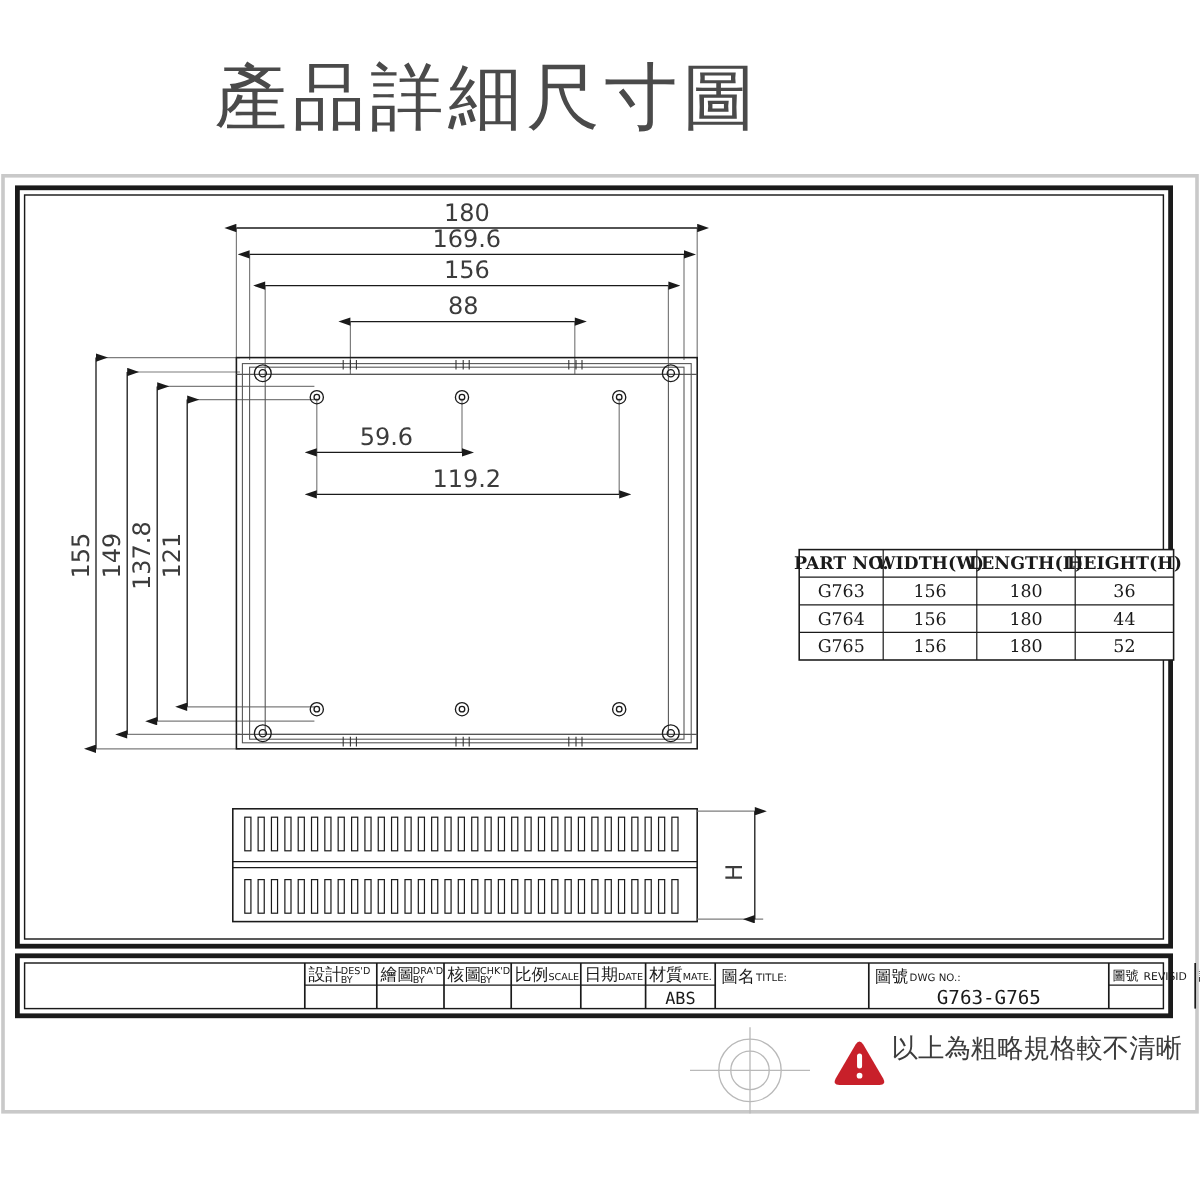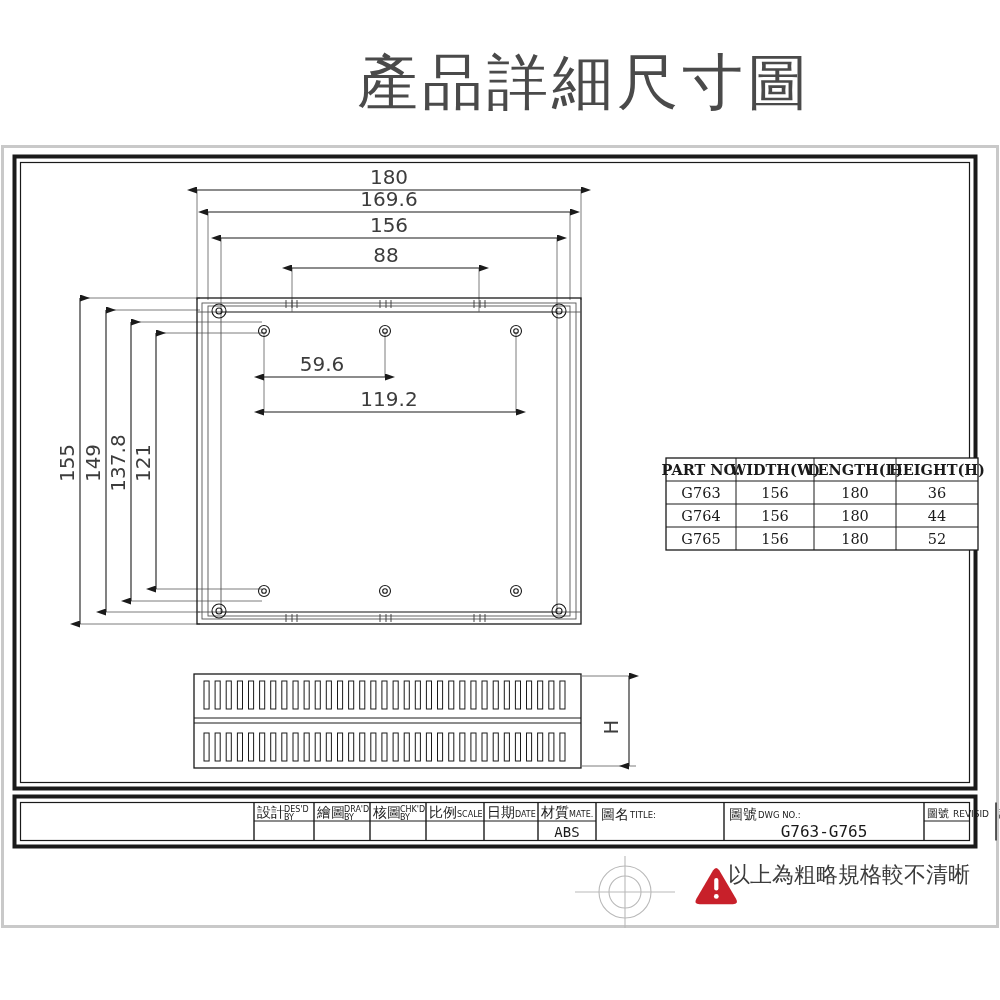--- a/index.html
+++ b/index.html
@@ -20,21 +20,21 @@
     left: 0; top: 0;
     width: 1000px;
     height: 1000px;
     background: #ffffff;
   }
   #title-area {
     position: absolute;
     left: 0;
     top: 46px;
     width: 812px;
-    text-align: right;
+    text-align: center;
   }
   #page-title {
     font-family: "DejaVu Sans", "Liberation Sans", sans-serif;
     font-size: 61px;
     line-height: 72px;
     letter-spacing: 4px;
     font-weight: 500;
     color: #4a4a4a;
     white-space: nowrap;
   }
@@ -49,20 +49,21 @@
     left: 728px;
     top: 862px;
     width: 272px;
   }
   .warn-text {
     font-family: "DejaVu Sans", "Liberation Sans", sans-serif;
     font-size: 22px;
     line-height: 25px;
     color: #3c3c3c;
     white-space: nowrap;
+    margin-left: 15px;
   }
 </style>
 </head>
 <body>
 
 <div id="page">
 
   <div id="title-area">
     <div id="page-title">產品詳細尺寸圖</div>
   </div>

